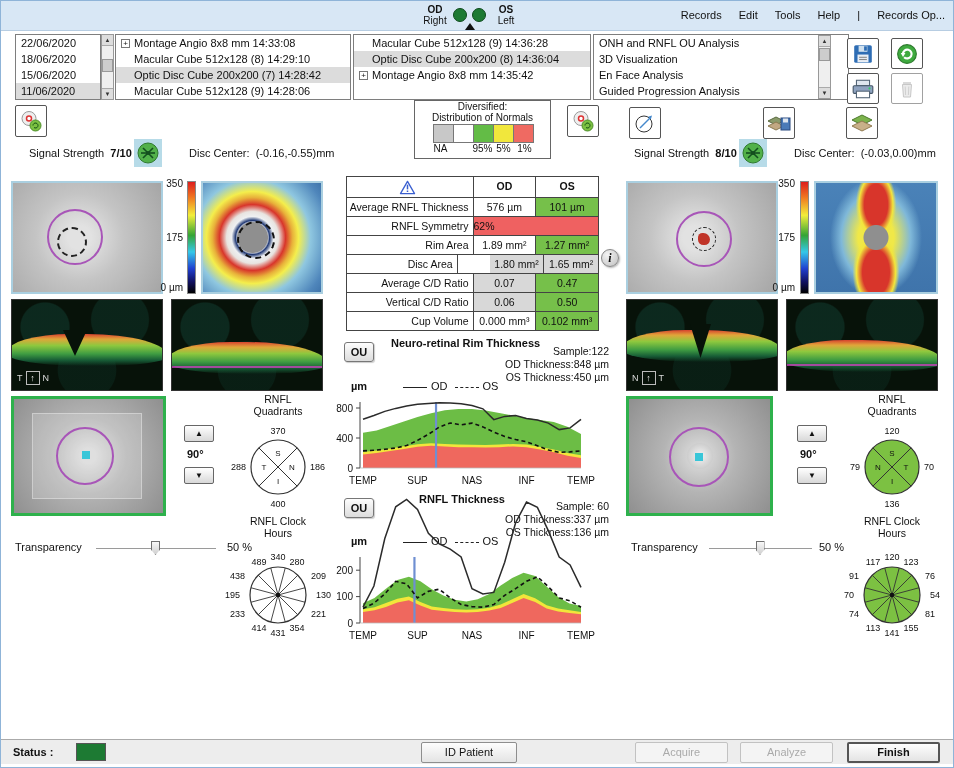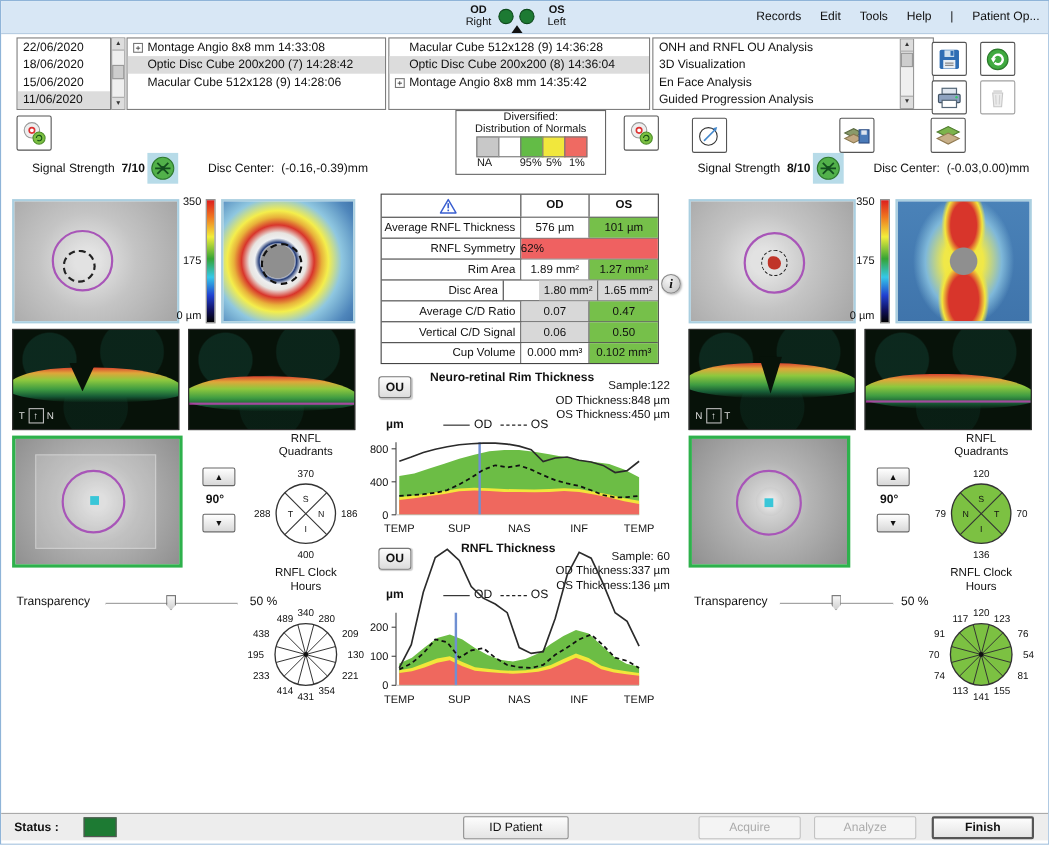--- a/index.html
+++ b/index.html
@@ -106,39 +106,43 @@
     <div class="eyeblock" style="left:492px;width:26px">
       <div class="b">OS</div>
         <div>Left</div>
     </div>
     <div id="menus">
       <span>Records</span>
       <span>Edit</span>
       <span>Tools</span>
       <span>Help</span>
       <span>|</span>
-      <span>Patient Op...</span>
+      <span>Records Op...</span>
     </div>
   </div>
 
   <div class="listbox" id="dates-list" style="left:14px;top:33px;width:86px;height:66px">
       <div class="lrow">22/06/2020</div>
       <div class="lrow">18/06/2020</div>
       <div class="lrow">15/06/2020</div>
       <div class="lrow sel">11/06/2020</div>
     </div>
   <div class="sbar" style="left:100px;top:33px;height:66px">
     <div class="sarr">▲</div>
     <div class="sthumb" style="top:24px"></div>
     <div class="sarr dn">▼</div>
   </div>
   <div class="listbox" id="od-scan-list" style="left:114px;top:33px;width:236px;height:66px">
       <div class="lrow">
         <span class="glyph">+</span>
         <span>Montage Angio 8x8 mm 14:33:08</span>
+      </div>
+      <div class="lrow">
+        <span class="glyph empty">+</span>
+        <span>Macular Cube 512x128 (8) 14:29:10</span>
       </div>
       <div class="lrow sel">
         <span class="glyph empty">+</span>
         <span>Optic Disc Cube 200x200 (7) 14:28:42</span>
       </div>
       <div class="lrow">
         <span class="glyph empty">+</span>
         <span>Macular Cube 512x128 (9) 14:28:06</span>
       </div>
     </div>
@@ -263,21 +267,21 @@
     <svg width="24" height="24" viewBox="0 0 24 24">
         <circle cx="12" cy="12" r="10" fill="#52b14a" stroke="#2f7a2f"></circle>
         <g stroke="#134f1e" stroke-width="1.6">
           <line x1="5" y1="12" x2="19" y2="12"></line>
           <line x1="7" y1="7" x2="17" y2="17"></line>
           <line x1="7" y1="17" x2="17" y2="7"></line>
         </g>
         <circle cx="12" cy="12" r="2" fill="#134f1e"></circle>
       </svg>
   </div>
-  <div class="lbl" style="left:188px;top:146px"><span>Disc Center:</span>&nbsp; <span>(-0.16,-0.39)mm</span></div>
+  <div class="lbl" style="left:188px;top:146px"><span>Disc Center:</span>&nbsp; <span>(-0.16,-0.55)mm</span></div>
 
   <div class="lbl" style="left:633px;top:146px"><span>Signal Strength</span>&nbsp; <span class="b">8/10</span></div>
   <div class="abs" style="left:738px;top:138px;width:28px;height:28px;background:#b7dbe8;display:flex;align-items:center;justify-content:center">
     <svg width="24" height="24" viewBox="0 0 24 24">
         <circle cx="12" cy="12" r="10" fill="#52b14a" stroke="#2f7a2f"></circle>
         <g stroke="#134f1e" stroke-width="1.6">
           <line x1="5" y1="12" x2="19" y2="12"></line>
           <line x1="7" y1="7" x2="17" y2="17"></line>
           <line x1="7" y1="17" x2="17" y2="7"></line>
         </g>
@@ -340,21 +344,21 @@
           <div class="tlabel">Disc Area</div>
           <div class="tcell" style="background: rgb(216, 216, 216); margin-left: 32px;">1.80 mm²</div>
           <div class="tcell last" style="background: rgb(216, 216, 216);">1.65 mm²</div>
         </div>
         <div class="trow">
           <div class="tlabel">Average C/D Ratio</div>
           <div class="tcell" style="background: rgb(216, 216, 216);">0.07</div>
           <div class="tcell last" style="background: rgb(118, 192, 74);">0.47</div>
         </div>
         <div class="trow">
-          <div class="tlabel">Vertical C/D Signal</div>
+          <div class="tlabel">Vertical C/D Ratio</div>
           <div class="tcell" style="background: rgb(216, 216, 216);">0.06</div>
           <div class="tcell last" style="background: rgb(118, 192, 74);">0.50</div>
         </div>
         <div class="trow">
           <div class="tlabel">Cup Volume</div>
           <div class="tcell" style="background: rgb(255, 255, 255);">0.000 mm³</div>
           <div class="tcell last" style="background: rgb(118, 192, 74);">0.102 mm³</div>
         </div>
       </div>
   </div>

